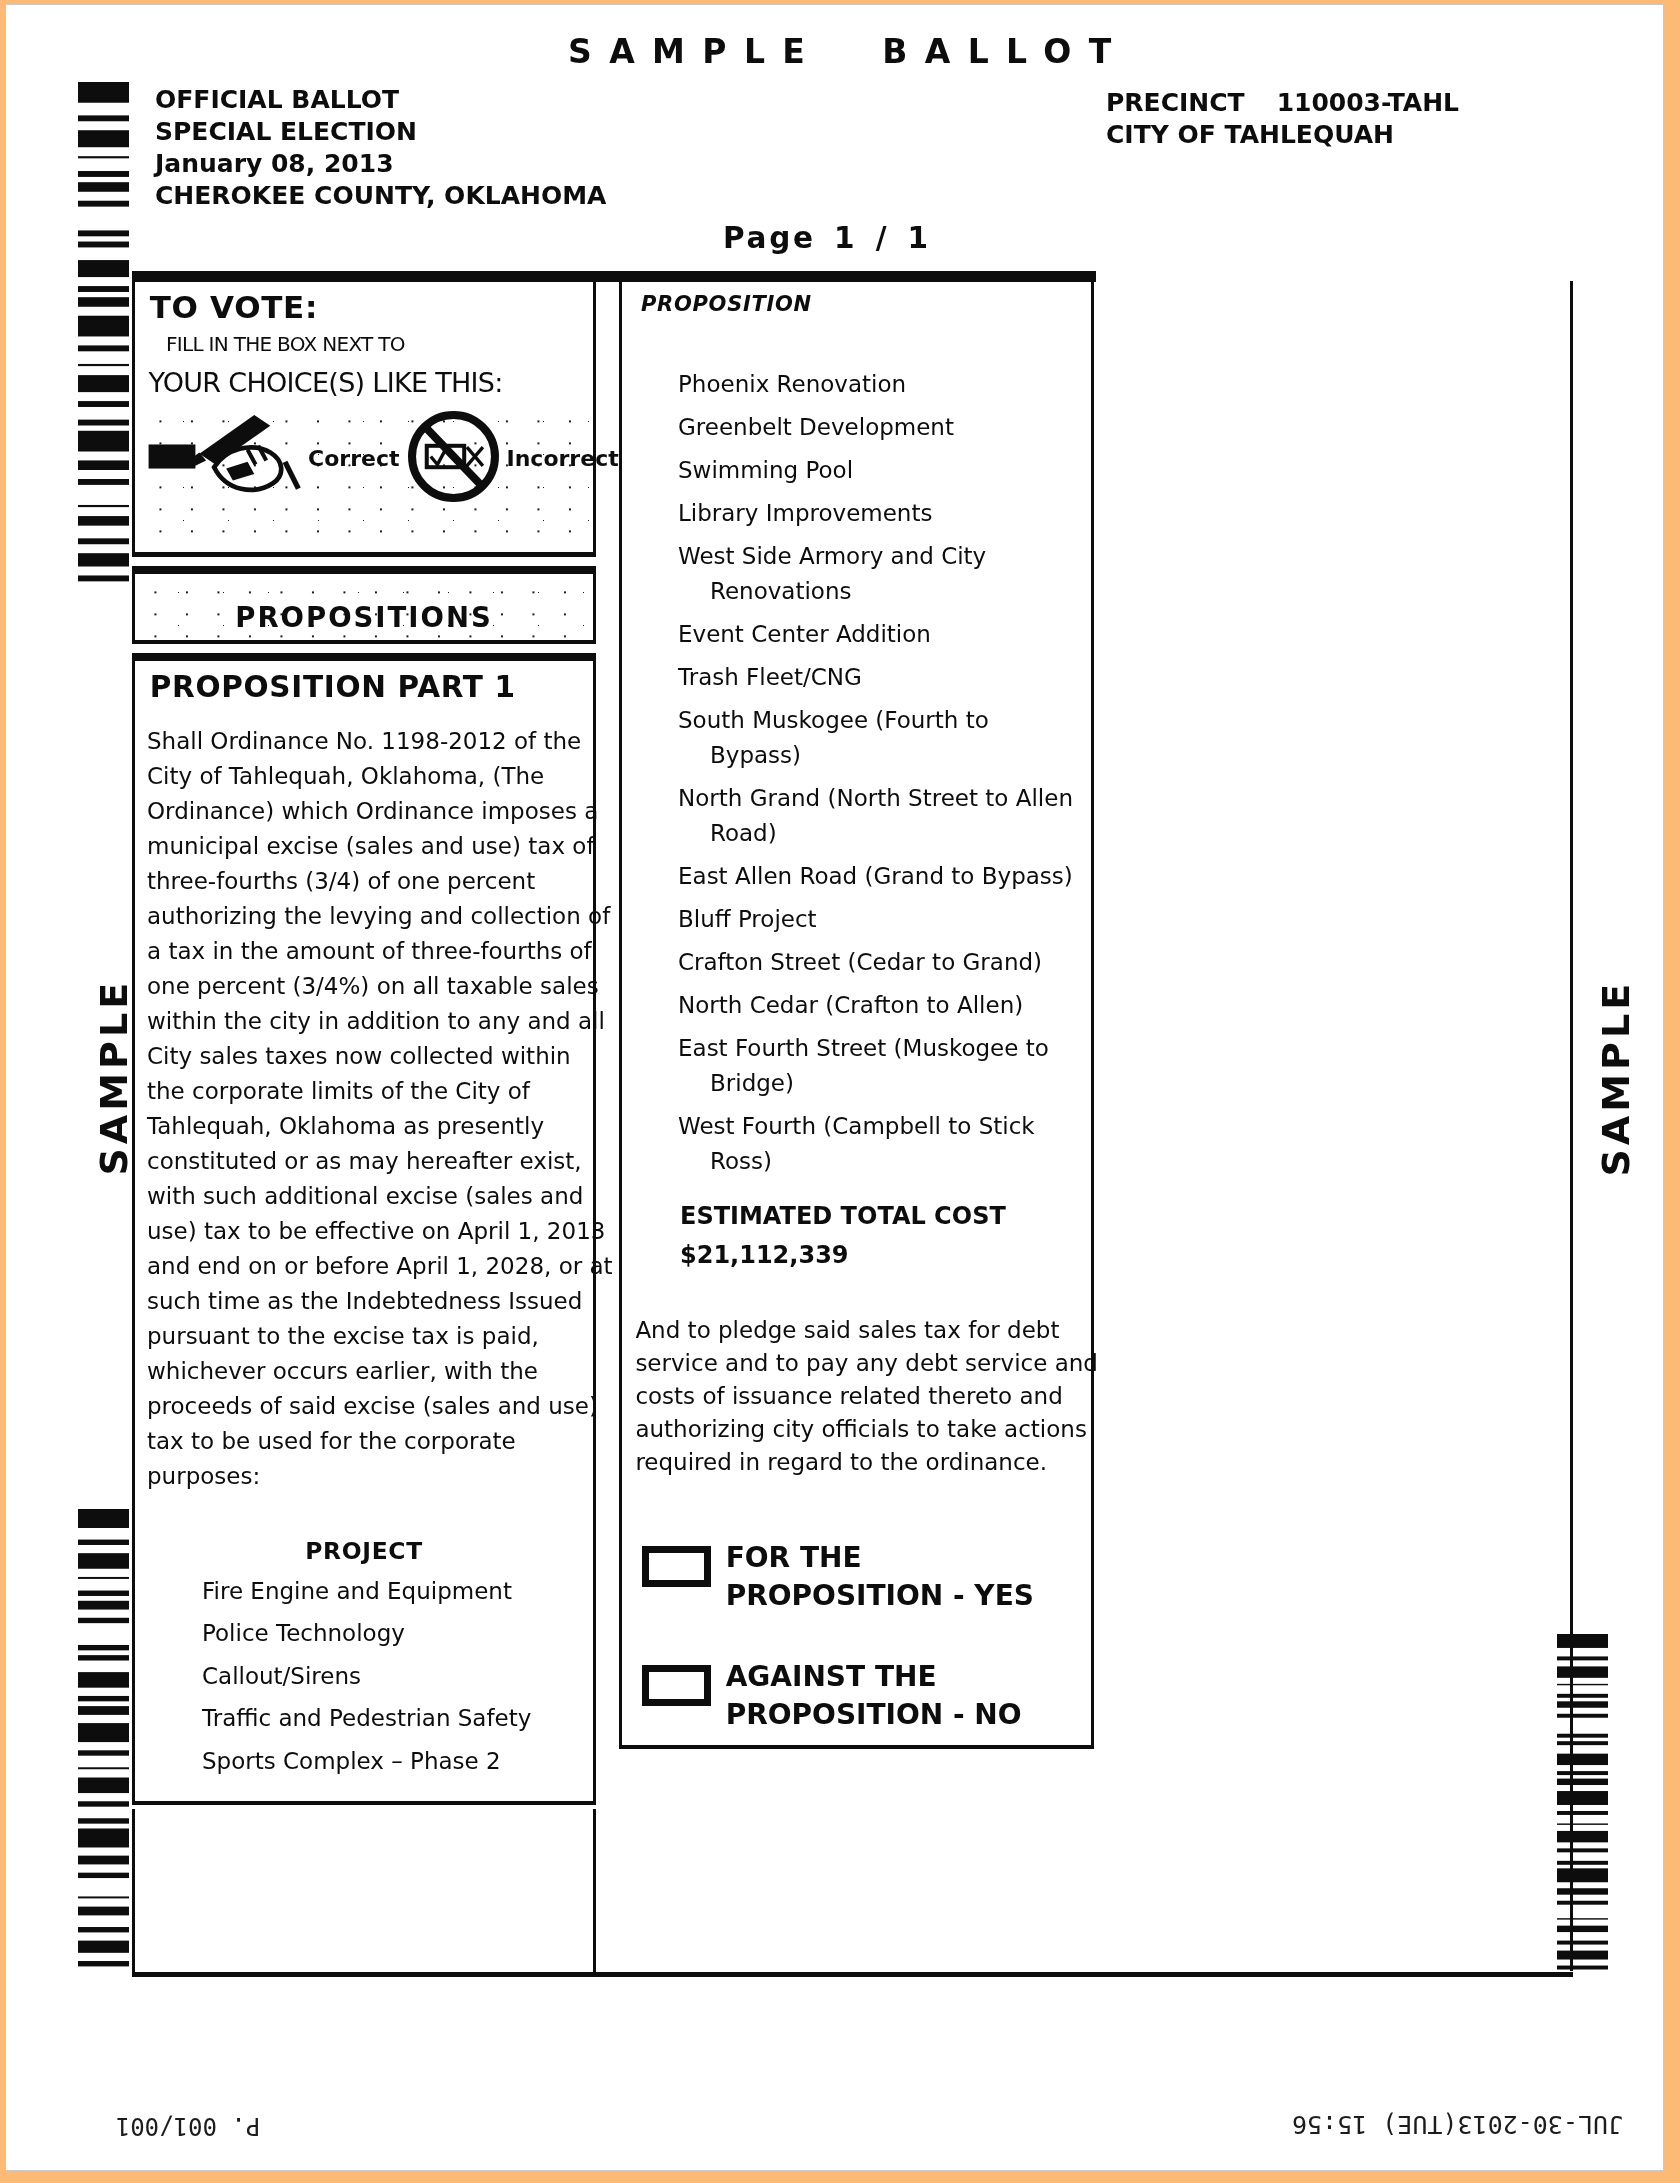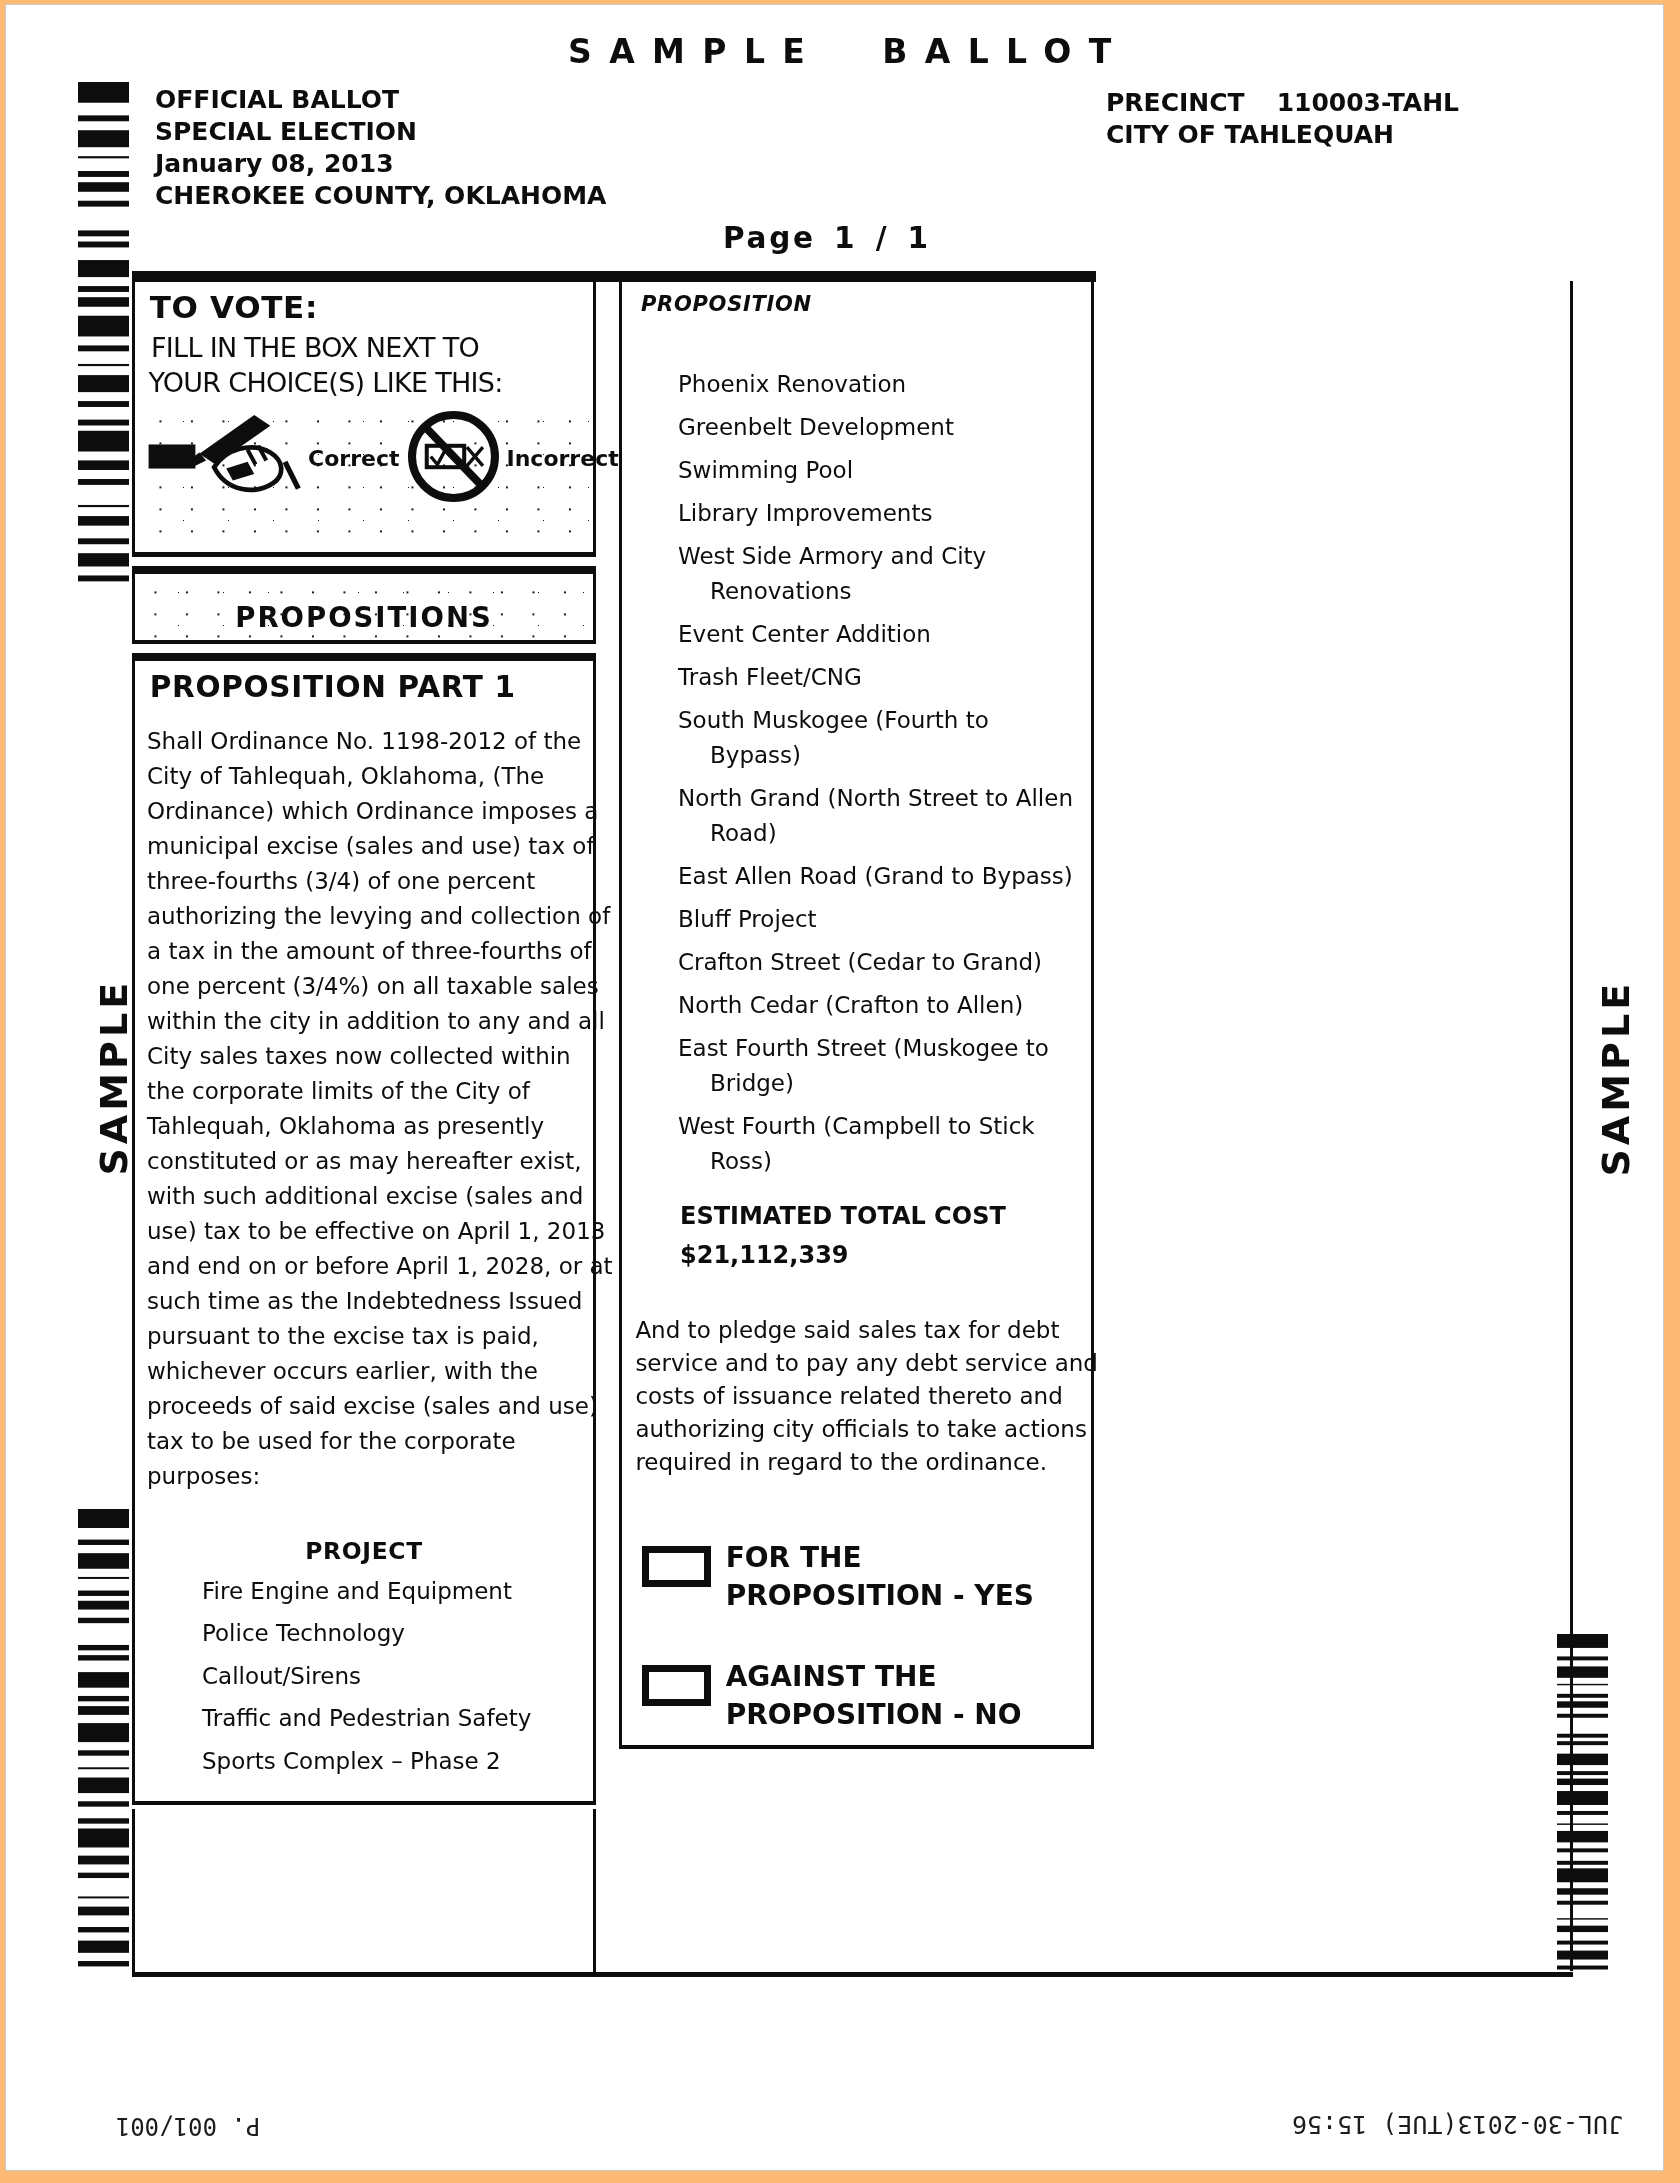--- a/index.html
+++ b/index.html
@@ -30,21 +30,21 @@
   #watermark-right{left:1530px;top:1073px;}
 
   
   #top-rule{left:132px;top:271px;width:964px;height:10.7px;background:#0d0d0d;}
   #bottom-rule{left:132px;top:1972px;width:1441px;height:5.4px;background:#0d0d0d;}
   #right-rule{left:1570px;top:281px;width:3.3px;height:1690px;background:#0d0d0d;}
 
   
   #tovote-box{left:132px;top:281px;width:464px;height:276px;border:3.3px solid #0d0d0d;border-top:none;border-bottom-width:5.4px;box-sizing:border-box;}
   #tovote-heading{left:14.7px;top:8px;font-size:31px;font-weight:700;letter-spacing:0.7px;}
-  #tovote-line1{left:16px;top:51px;font-size:27px;letter-spacing:-0.7px;white-space:nowrap;}
+  #tovote-line1{left:31px;top:51px;font-size:20px;letter-spacing:-0.7px;white-space:nowrap;}
   #tovote-line2{left:13.4px;top:86px;font-size:27px;letter-spacing:-0.7px;white-space:nowrap;}
   #mark-examples{left:5.4px;top:122px;width:442px;height:144px;display:flex;justify-content:space-around;align-items:flex-start;padding:0 6.7px;}
   .example{display:flex;flex-direction:row;align-items:center;}
   .example-label{font-size:22px;font-weight:700;margin-top:1.3px;}
   .speckle{background-image:radial-gradient(circle,#1a1a1a 0.8px,transparent 1.1px),radial-gradient(circle,#1a1a1a 0.7px,transparent 1px);background-size:31.5px 22px,45px 33px;background-position:4.7px 7.4px,21px 2px;}
 
   
   #propositions-banner{left:132px;top:566px;width:464px;height:78px;border:3.3px solid #0d0d0d;border-top-width:8px;border-bottom-width:4.7px;box-sizing:border-box;display:flex;align-items:center;justify-content:center;}
   #propositions-banner span{font-size:27.5px;font-weight:700;letter-spacing:2px;margin-top:20px;}
 

